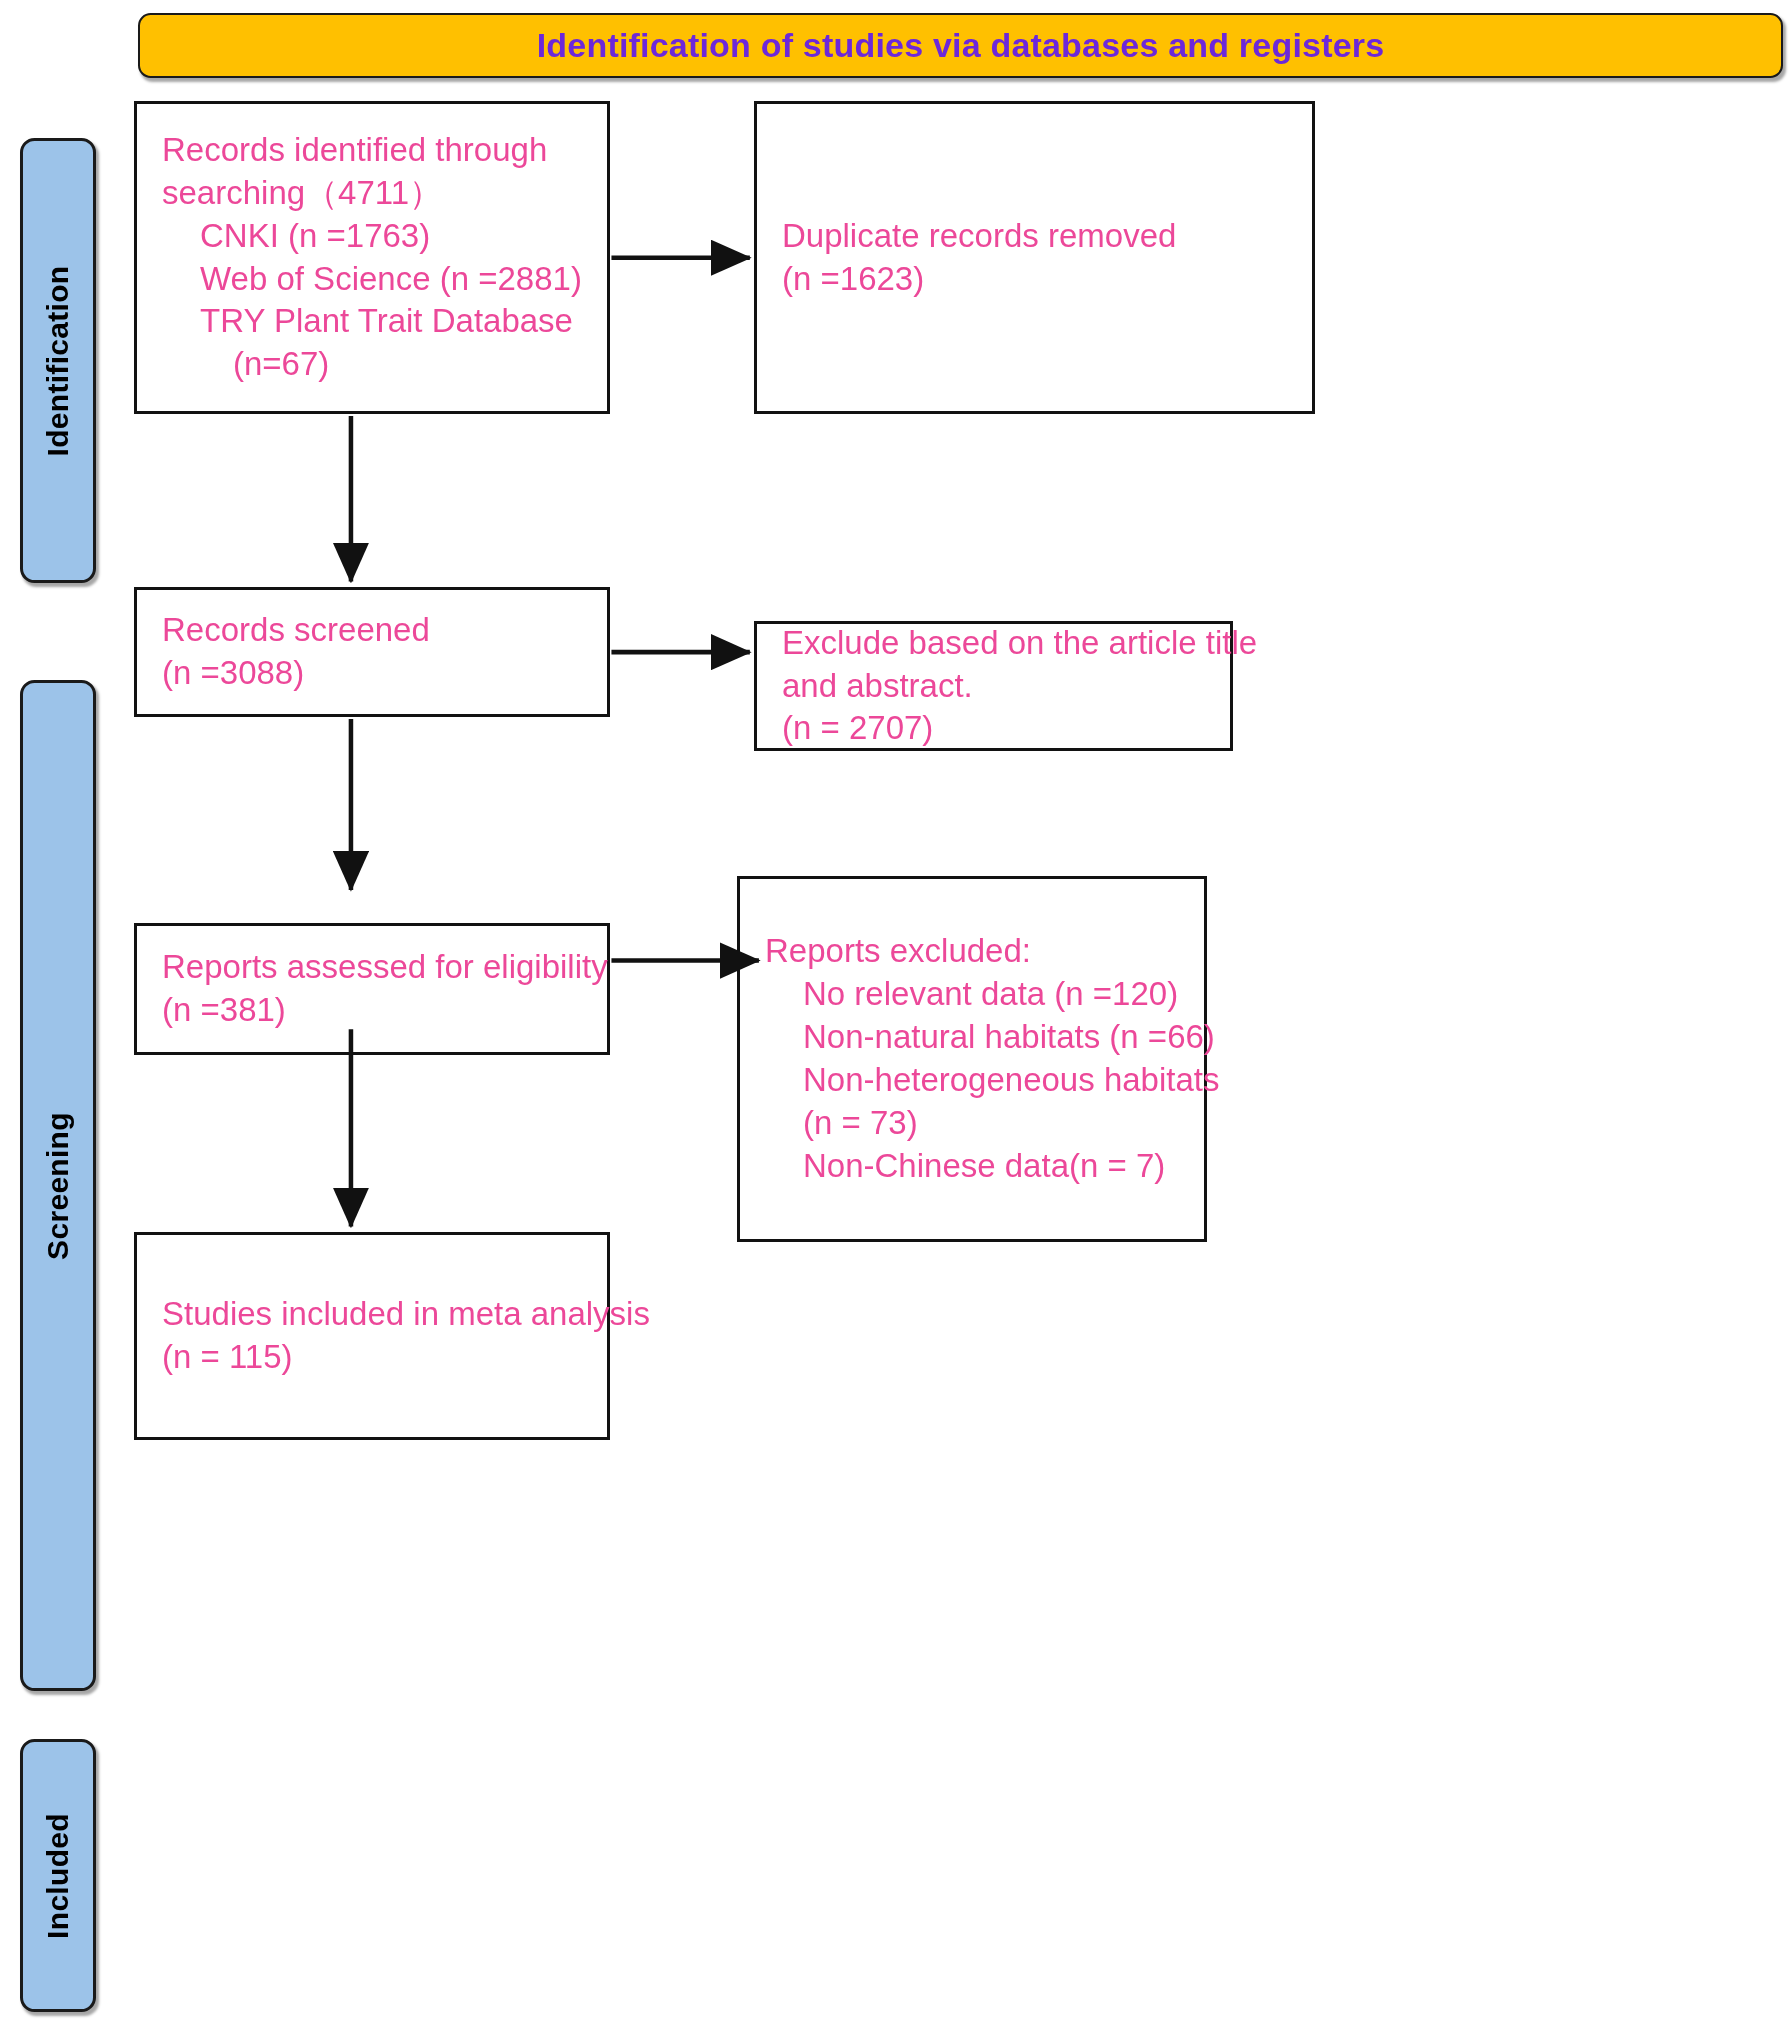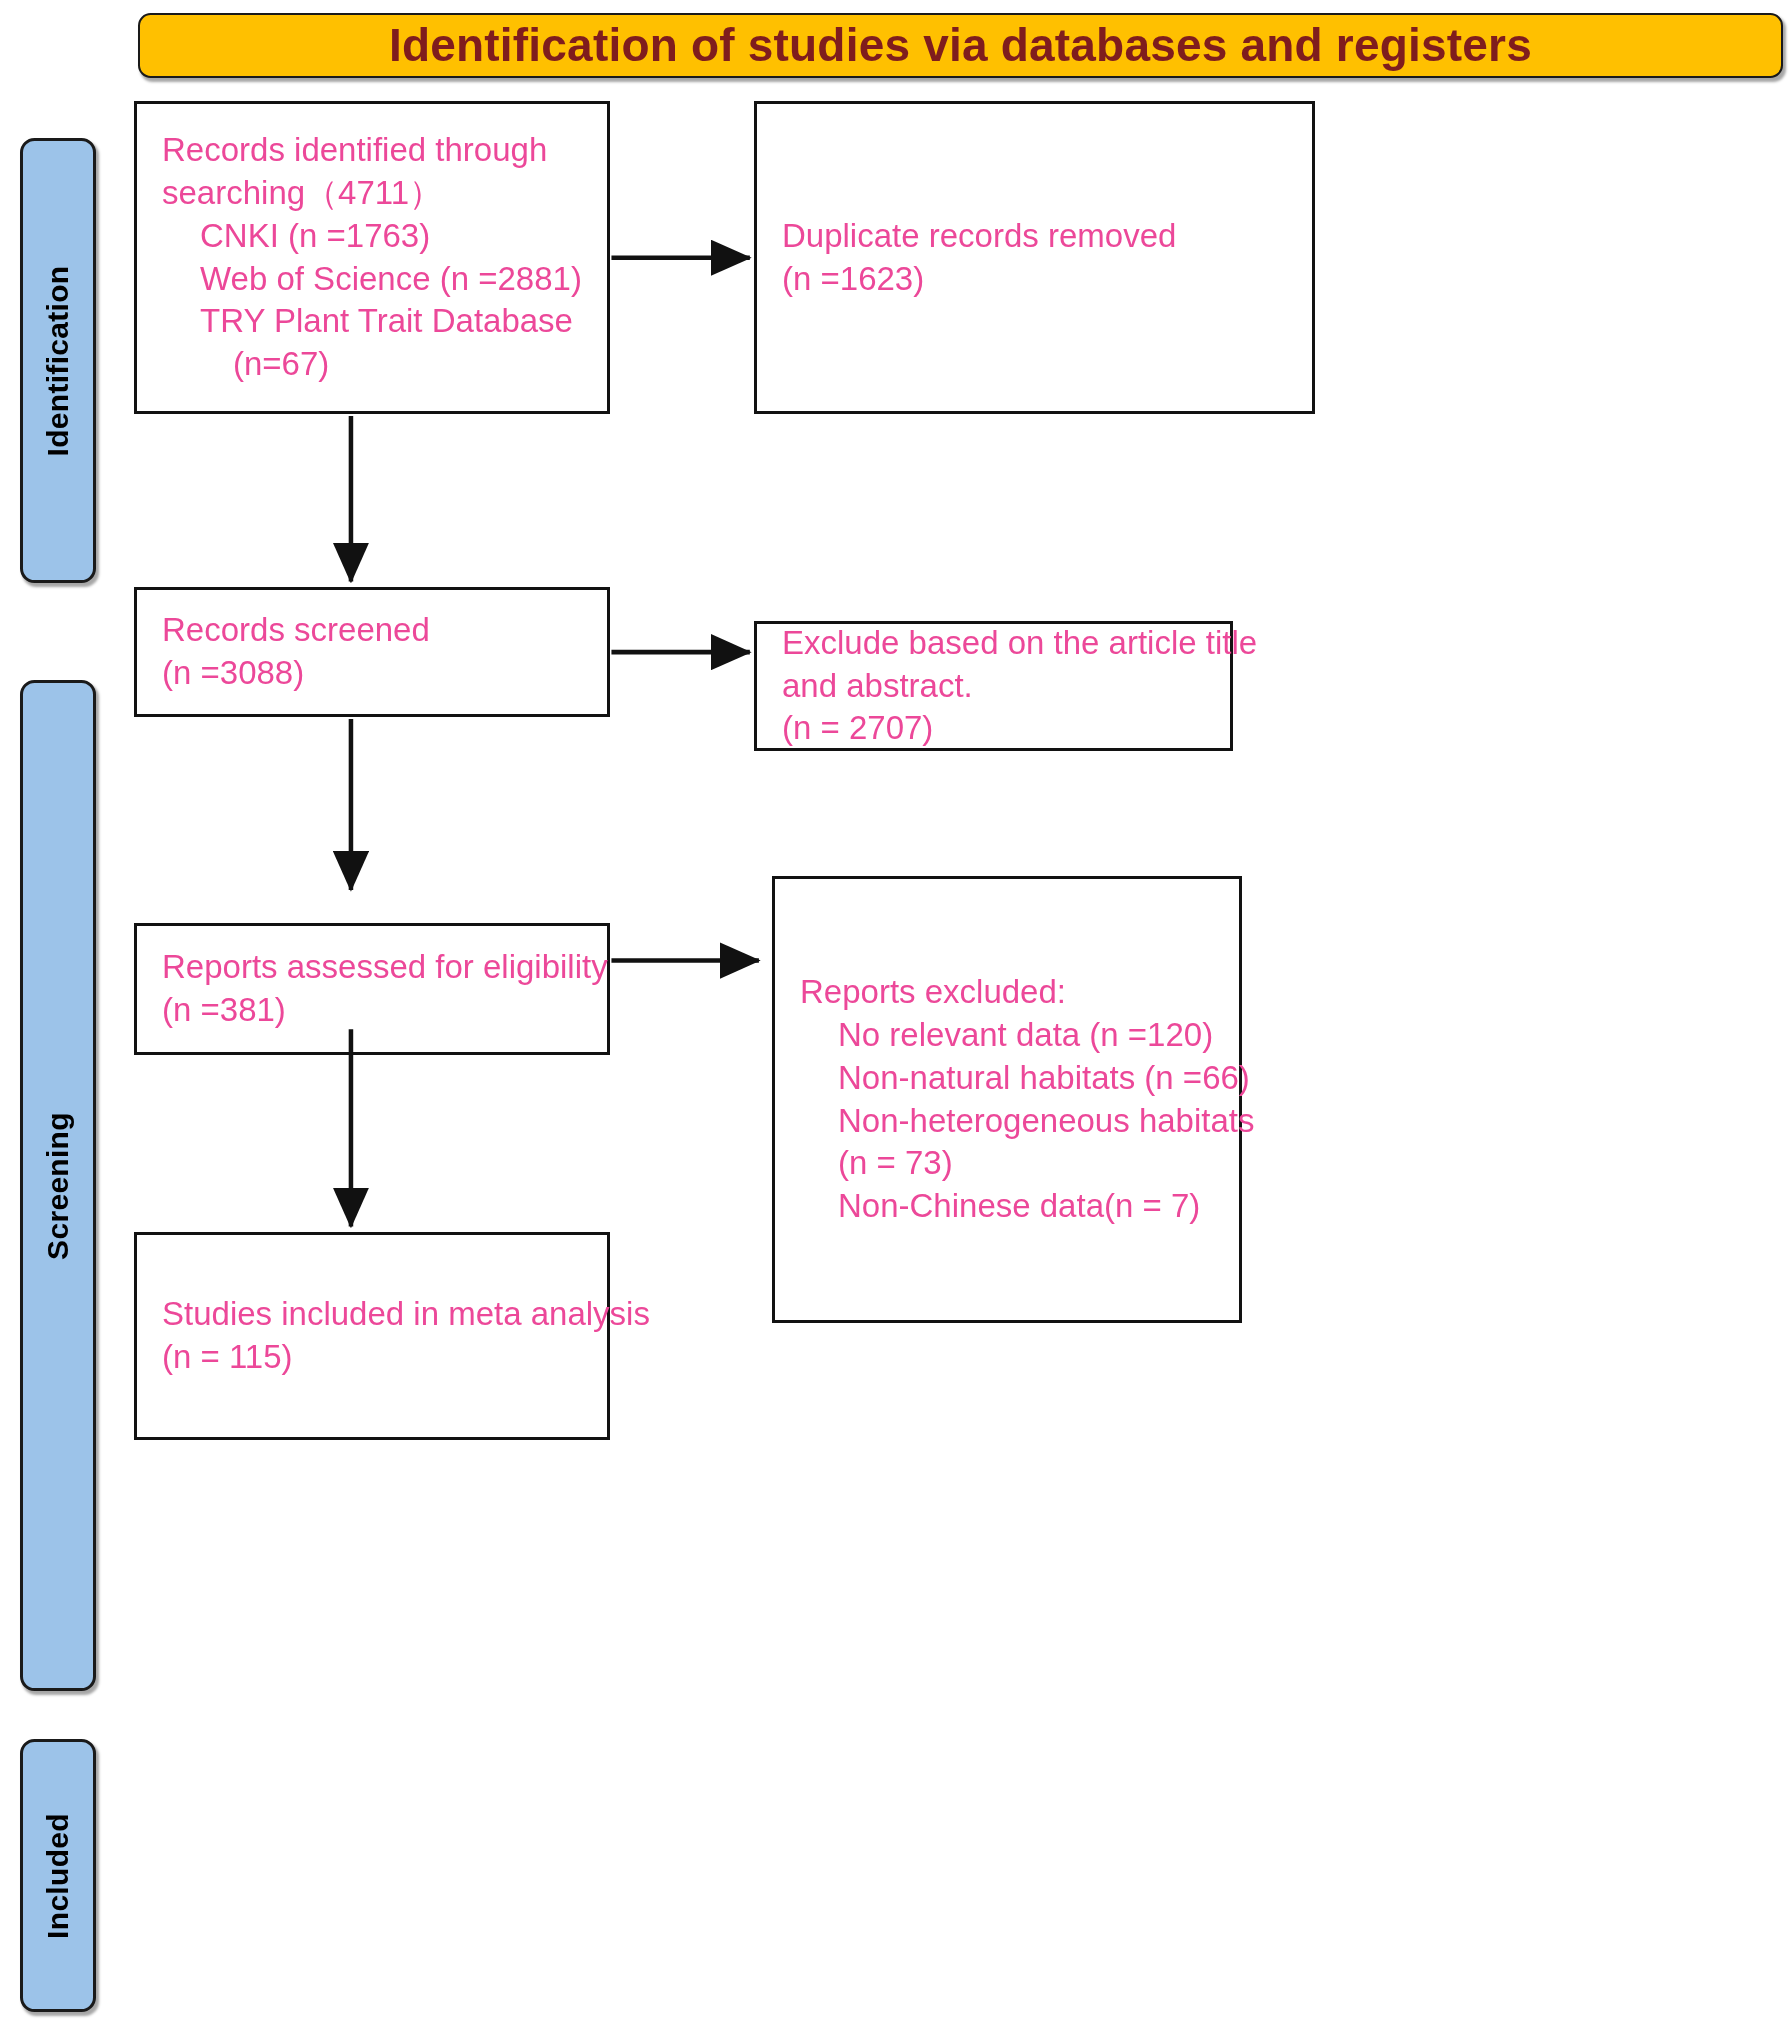--- a/index.html
+++ b/index.html
@@ -26,23 +26,23 @@
     height: 65px;
     background: #FFC000;
     border: 2.7px solid #1a1a1a;
     border-radius: 12.7px;
     display: flex;
     align-items: center;
     justify-content: center;
     box-shadow: 2.7px 3.6px 2.7px rgba(0,0,0,0.35);
   }
   .banner-title {
-    font-size: 46px;
+    font-size: 34px;
     font-weight: bold;
-    color: #7f1d1d;
+    color: #6d28d9;
     letter-spacing: 0.2px;
     white-space: nowrap;
   }
 
   
   .stage {
     position: absolute;
     left: 20px;
     width: 76px;
     background: #9CC3E9;
@@ -82,21 +82,21 @@
     padding-left: 25px;
   }
   .fbox .line.indent  { padding-left: 63px; }
   .fbox .line.indent2 { padding-left: 96px; }
 
   #box-identified   { left: 134px;  top: 101px;  width: 476px; height: 313px; }
   #box-duplicates   { left: 754px;  top: 101px;  width: 561px; height: 313px; }
   #box-screened     { left: 134px;  top: 587px;  width: 476px; height: 130px; }
   #box-exclude-ta   { left: 754px;  top: 621px;  width: 479px; height: 130px; }
   #box-eligibility  { left: 134px;  top: 896px;  width: 476px; height: 132px; margin-top: 27px; }
-  #box-rep-excluded { left: 772px;  top: 876px;  width: 470px; height: 447px; }
+  #box-rep-excluded { left: 737px;  top: 876px;  width: 470px; height: 366px; }
   #box-included     { left: 134px;  top: 1232px; width: 476px; height: 208px; }
 
   
   .conn { position: absolute; }
   .conn svg { display: block; }
 </style>
 </head>
 <body>
 
 <div id="canvas">

